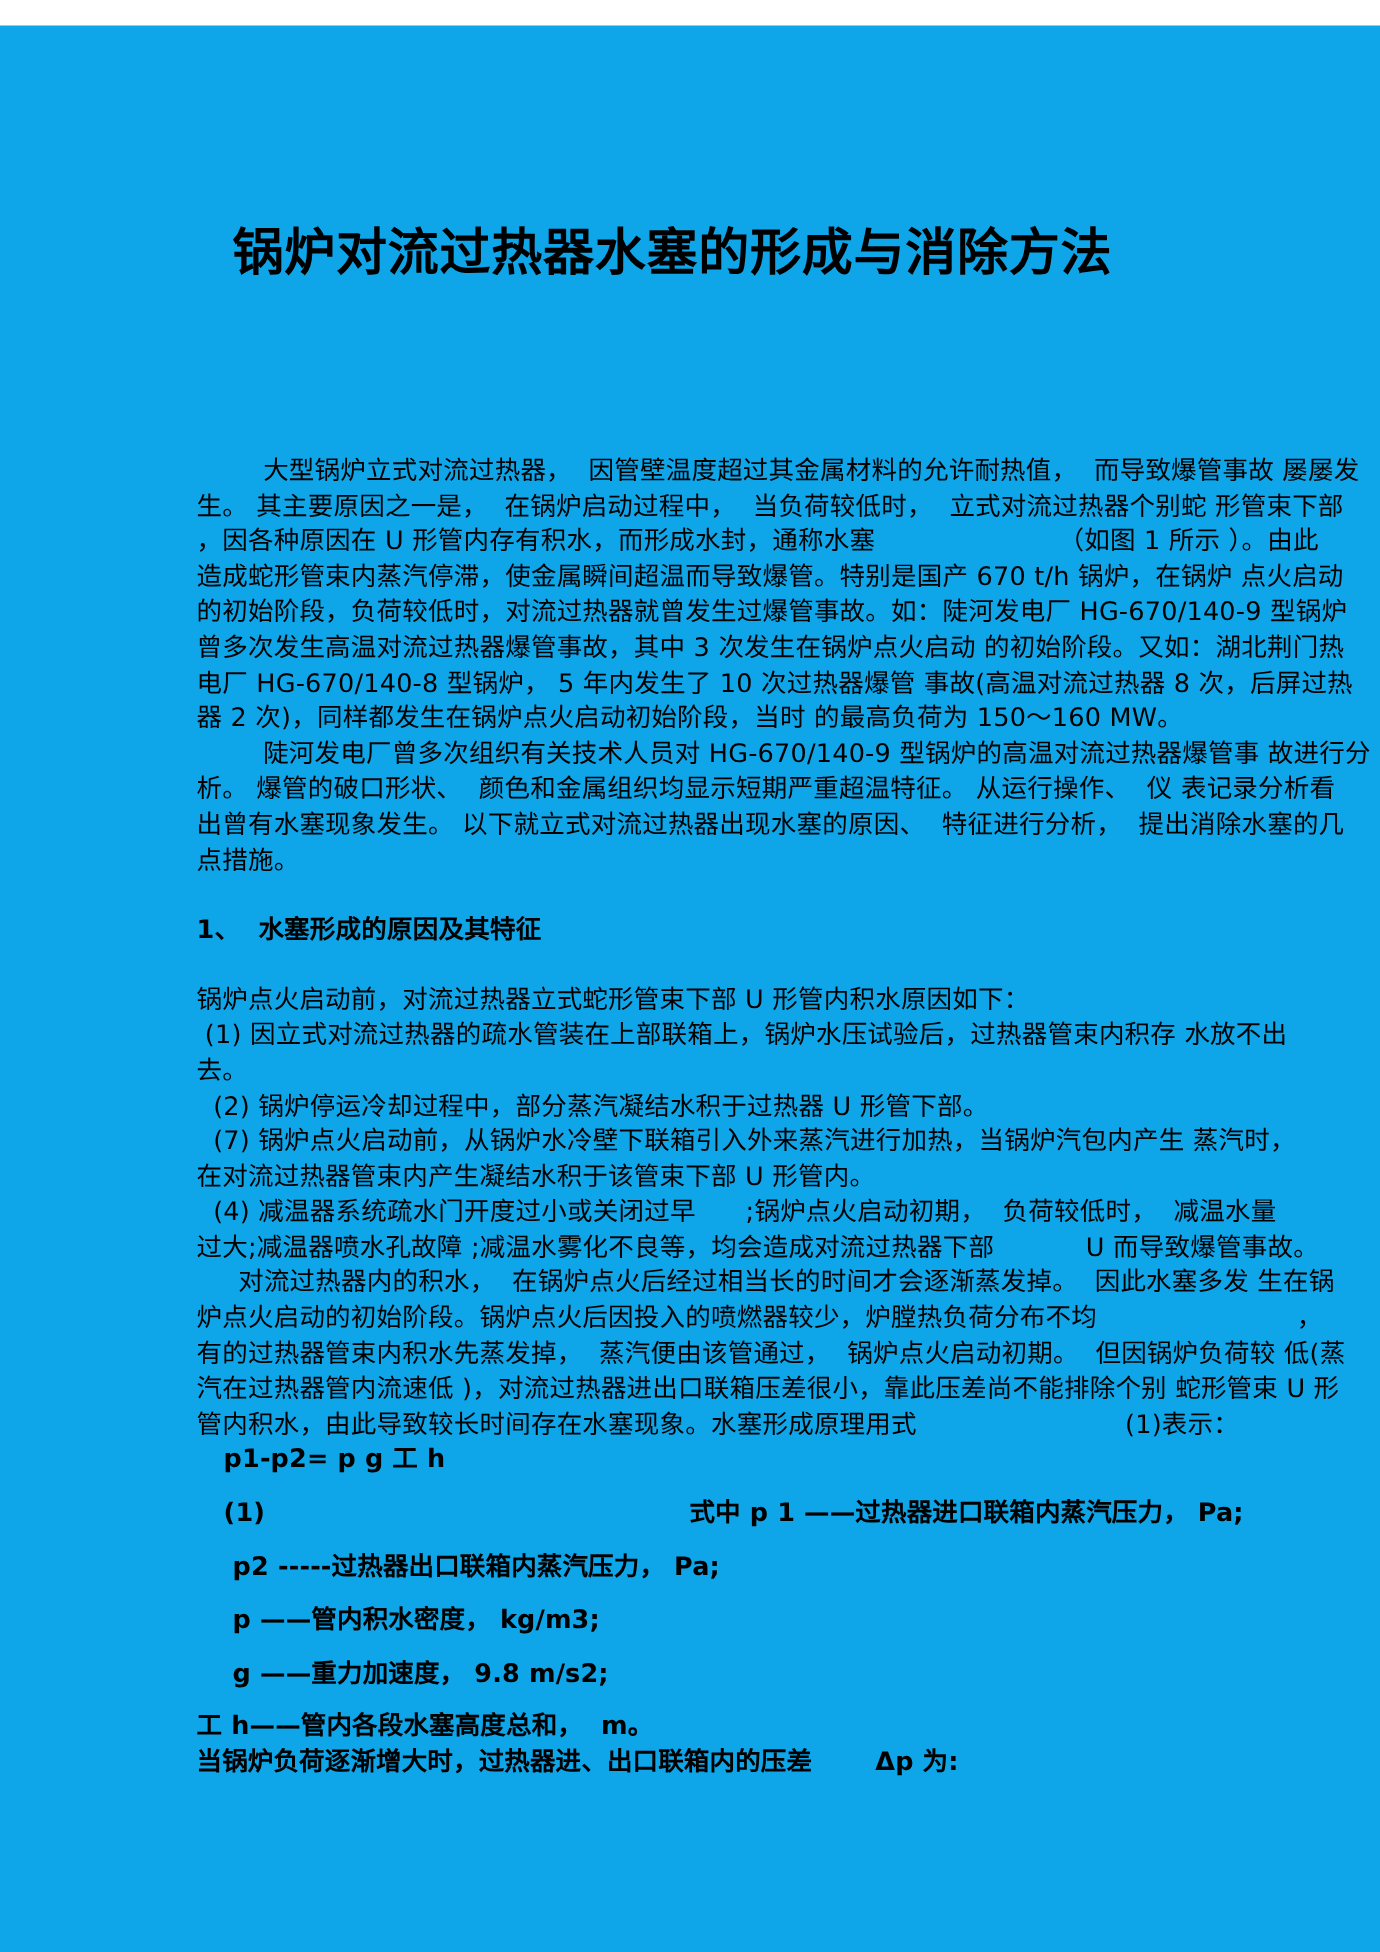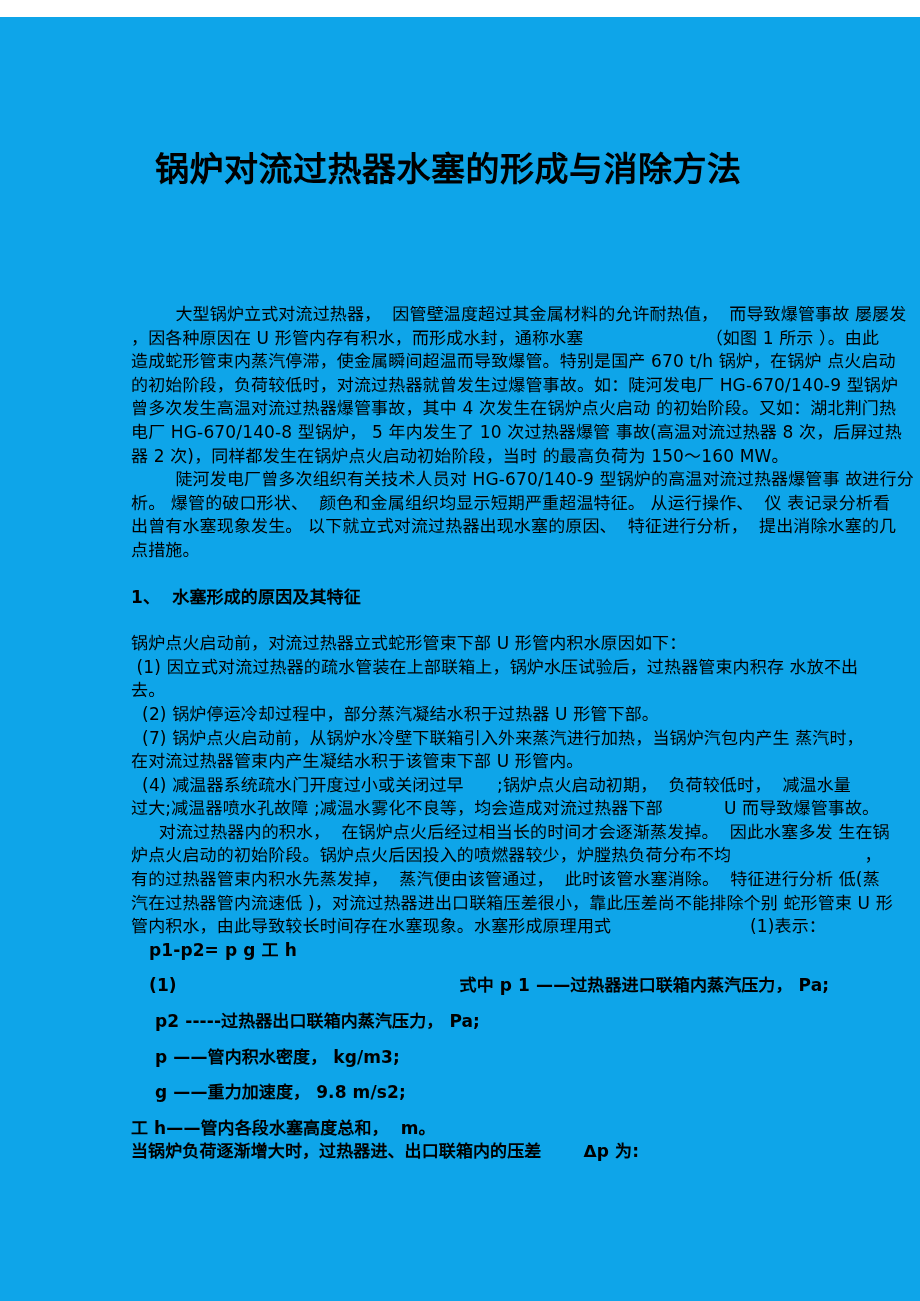--- a/index.html
+++ b/index.html
@@ -68,24 +68,25 @@
 </head>
 <body>
 
 <div class="page">
 
   <h1 class="doc-title">锅炉对流过热器水塞的形成与消除方法</h1>
 
   <div class="body-block">
 
     <div class="ln">        大型锅炉立式对流过热器，  因管壁温度超过其金属材料的允许耐热值，  而导致爆管事故 屡屡发</div>
+    <div class="ln">生。 其主要原因之一是，  在锅炉启动过程中，  当负荷较低时，  立式对流过热器个别蛇 形管束下部</div>
     <div class="ln">，因各种原因在 U 形管内存有积水，而形成水封，通称水塞                      （如图 1 所示 ）。由此</div>
     <div class="ln">造成蛇形管束内蒸汽停滞，使金属瞬间超温而导致爆管。特别是国产 670 t/h 锅炉，在锅炉 点火启动</div>
     <div class="ln">的初始阶段，负荷较低时，对流过热器就曾发生过爆管事故。如：陡河发电厂 HG-670/140-9 型锅炉</div>
-    <div class="ln">曾多次发生高温对流过热器爆管事故，其中 4 次发生在锅炉点火启动 的初始阶段。又如：湖北荆门热</div>
+    <div class="ln">曾多次发生高温对流过热器爆管事故，其中 3 次发生在锅炉点火启动 的初始阶段。又如：湖北荆门热</div>
     <div class="ln">电厂 HG-670/140-8 型锅炉， 5 年内发生了 10 次过热器爆管 事故(高温对流过热器 8 次，后屏过热</div>
     <div class="ln">器 2 次)，同样都发生在锅炉点火启动初始阶段，当时 的最高负荷为 150〜160 MW。</div>
 
     <div class="ln">        陡河发电厂曾多次组织有关技术人员对 HG-670/140-9 型锅炉的高温对流过热器爆管事 故进行分</div>
     <div class="ln">析。 爆管的破口形状、  颜色和金属组织均显示短期严重超温特征。 从运行操作、  仪 表记录分析看</div>
     <div class="ln">出曾有水塞现象发生。 以下就立式对流过热器出现水塞的原因、  特征进行分析，  提出消除水塞的几</div>
     <div class="ln">点措施。</div>
 
     <div class="gap-md"></div>
 
@@ -98,21 +99,21 @@
     <div class="ln"> (1) 因立式对流过热器的疏水管装在上部联箱上，锅炉水压试验后，过热器管束内积存 水放不出</div>
     <div class="ln">去。</div>
     <div class="ln">  (2) 锅炉停运冷却过程中，部分蒸汽凝结水积于过热器 U 形管下部。</div>
     <div class="ln">  (7) 锅炉点火启动前，从锅炉水冷壁下联箱引入外来蒸汽进行加热，当锅炉汽包内产生 蒸汽时，</div>
     <div class="ln">在对流过热器管束内产生凝结水积于该管束下部 U 形管内。</div>
     <div class="ln">  (4) 减温器系统疏水门开度过小或关闭过早      ;锅炉点火启动初期，  负荷较低时，  减温水量</div>
     <div class="ln">过大;减温器喷水孔故障 ;减温水雾化不良等，均会造成对流过热器下部           U 而导致爆管事故。</div>
 
     <div class="ln">     对流过热器内的积水，  在锅炉点火后经过相当长的时间才会逐渐蒸发掉。  因此水塞多发 生在锅</div>
     <div class="ln">炉点火启动的初始阶段。锅炉点火后因投入的喷燃器较少，炉膛热负荷分布不均                        ，</div>
-    <div class="ln">有的过热器管束内积水先蒸发掉，  蒸汽便由该管通过，  此时该管水塞消除。  特征进行分析 低(蒸</div>
+    <div class="ln">有的过热器管束内积水先蒸发掉，  蒸汽便由该管通过，  锅炉点火启动初期。  但因锅炉负荷较 低(蒸</div>
     <div class="ln">汽在过热器管内流速低 )，对流过热器进出口联箱压差很小，靠此压差尚不能排除个别 蛇形管束 U 形</div>
     <div class="ln">管内积水，由此导致较长时间存在水塞现象。水塞形成原理用式                         (1)表示：</div>
 
     <div class="ln mono-ish">   p1-p2= p g 工 h</div>
 
     <div class="gap-sm"></div>
 
     <div class="ln mono-ish">   (1)                                               式中 p 1 ——过热器进口联箱内蒸汽压力， Pa;</div>
 
     <div class="gap-sm"></div>

